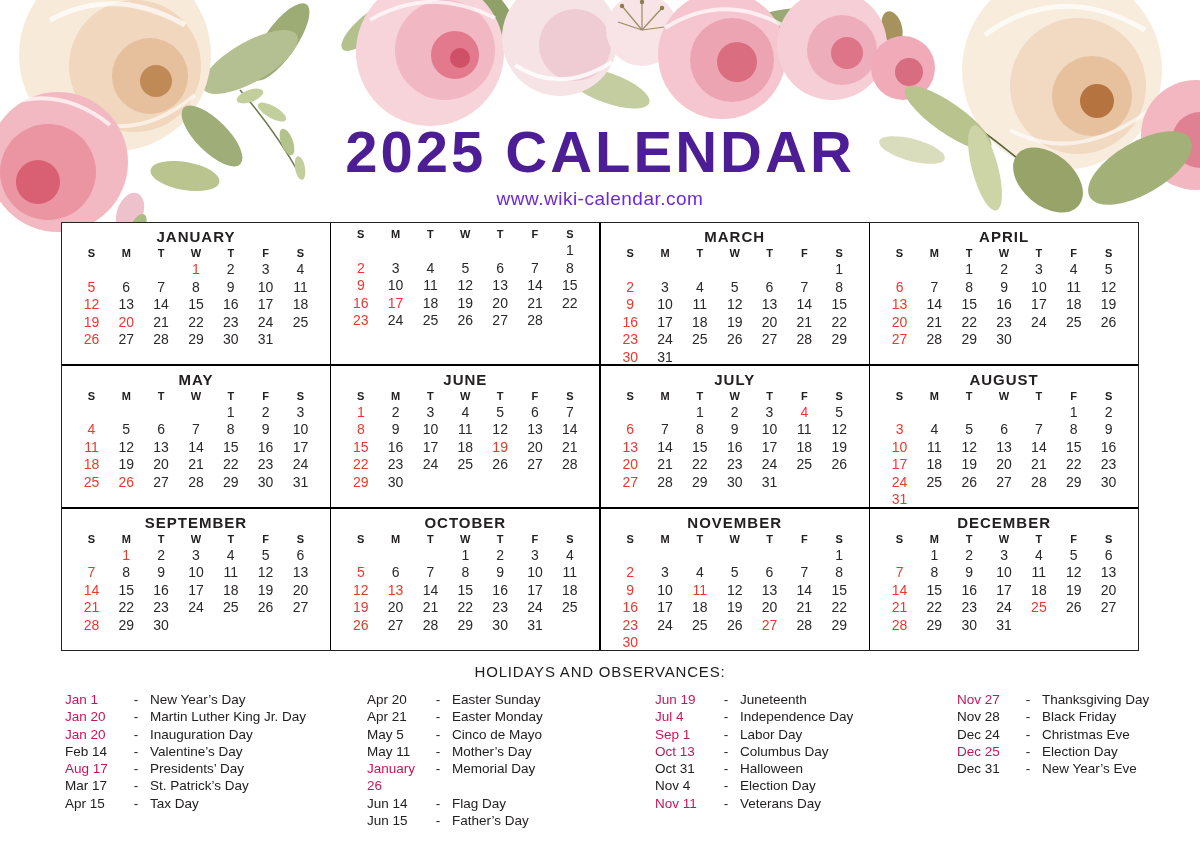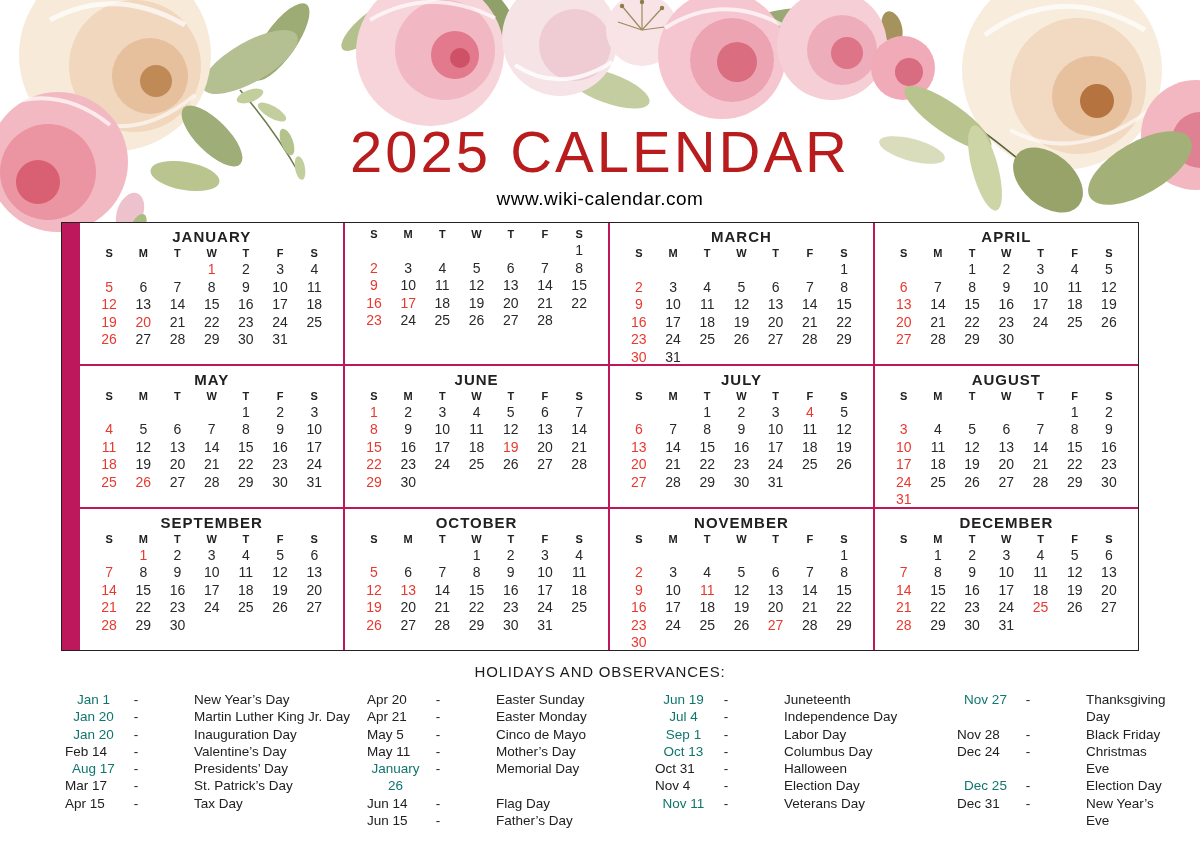--- a/index.html
+++ b/index.html
@@ -3,30 +3,30 @@
 <meta charset="utf-8">
 <style>
   html,body{margin:0;padding:0;}
   body{
     width:1200px;height:856px;position:relative;background:#ffffff;
     font-family:"Liberation Sans", sans-serif;color:#262223;overflow:hidden;
   }
   .floral{position:absolute;top:0;left:0;width:1200px;height:235px;pointer-events:none;}
   .page-title{
     position:absolute;top:118px;left:0;width:100%;text-align:center;
-    font-size:58px;font-weight:normal;letter-spacing:3px;color:#b91c1c;white-space:nowrap;
+    font-size:58px;font-weight:bold;letter-spacing:3px;color:#4c1d95;white-space:nowrap;
   }
   .page-subtitle{
     position:absolute;top:188px;left:0;width:100%;text-align:center;
-    font-size:19px;color:#000000;letter-spacing:0.5px;
+    font-size:19px;color:#6d28d9;letter-spacing:0.5px;
   }
   .months-grid{
     position:absolute;left:61px;top:222px;width:1078px;height:429px;
     display:grid;grid-template-columns:repeat(4,1fr);grid-template-rows:repeat(3,1fr);
-    gap:1.5px;background:#be185d;border:1.5px solid #232122;box-sizing:border-box;padding-left:18px;
+    gap:1.5px;background:#000000;border:1.5px solid #232122;box-sizing:border-box;
   }
   .month{background:#ffffff;padding:4px 12px 0 12px;box-sizing:border-box;overflow:hidden;}
   .month-name{
     text-align:center;font-weight:bold;font-size:15px;letter-spacing:1px;
     line-height:19px;color:#232021;
   }
   .daygrid{display:grid;grid-template-columns:repeat(7,1fr);}
   .dow{
     text-align:center;font-size:11px;font-weight:bold;line-height:15px;color:#232021;
   }
@@ -38,22 +38,22 @@
     position:absolute;top:663px;left:0;width:100%;text-align:center;
     font-size:15px;font-weight:normal;letter-spacing:0.8px;color:#1e1c1d;
   }
   .holiday-columns{
     position:absolute;left:65px;top:691px;width:1100px;
     display:grid;grid-template-columns:302px 288px 302px 208px;
   }
   .hrow{display:flex;font-size:13.5px;line-height:17.3px;color:#232021;}
   .hdate{width:57px;flex:none;}
   .hdash{width:28px;flex:none;text-align:center;}
-  .hname{flex:1;margin-left:44px;}
-  .hdate.red{color:#0f766e;text-align:center;}
+  .hname{flex:1;}
+  .hdate.red{color:#be185d;}
 </style>
 </head>
 <body>
 
 <svg class="floral" viewBox="0 0 1200 235" xmlns="http://www.w3.org/2000/svg" aria-hidden="true">
 
   <ellipse cx="280" cy="42" rx="46" ry="16" fill="#9dab74" transform="rotate(-55 280 42)"></ellipse>
   <ellipse cx="250" cy="62" rx="54" ry="20" fill="#b4bf92" transform="rotate(-30 250 62)"></ellipse>
   <ellipse cx="370" cy="26" rx="36" ry="12" fill="#b5c18d" transform="rotate(-40 370 26)"></ellipse>
   <ellipse cx="500" cy="22" rx="40" ry="14" fill="#8fa068" transform="rotate(60 500 22)"></ellipse>

